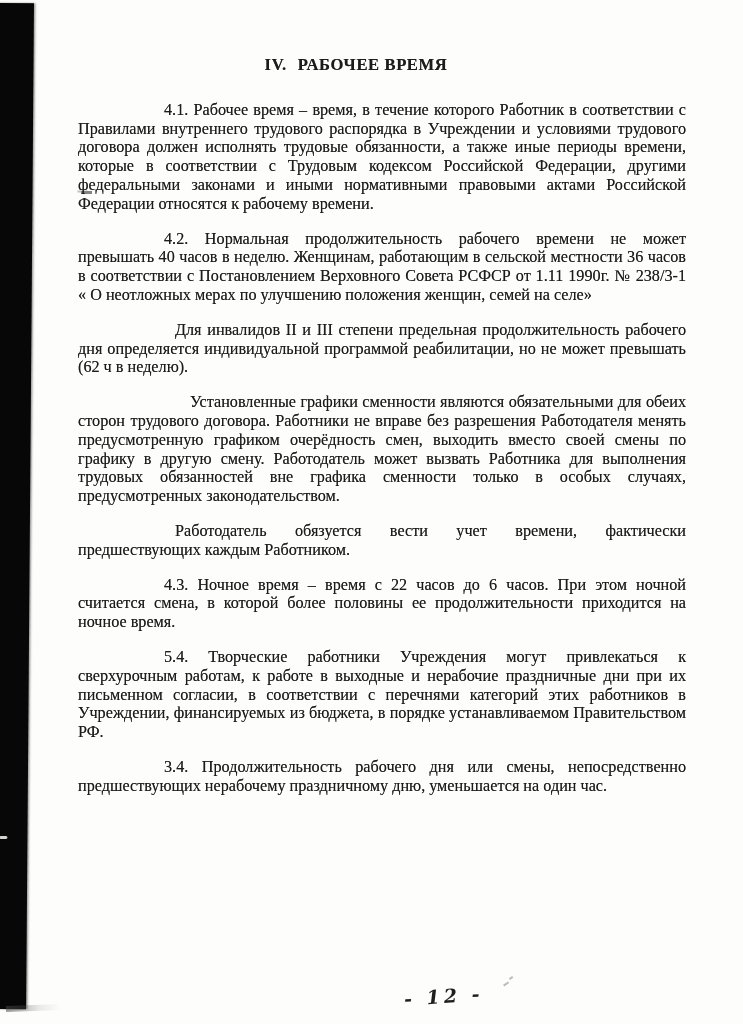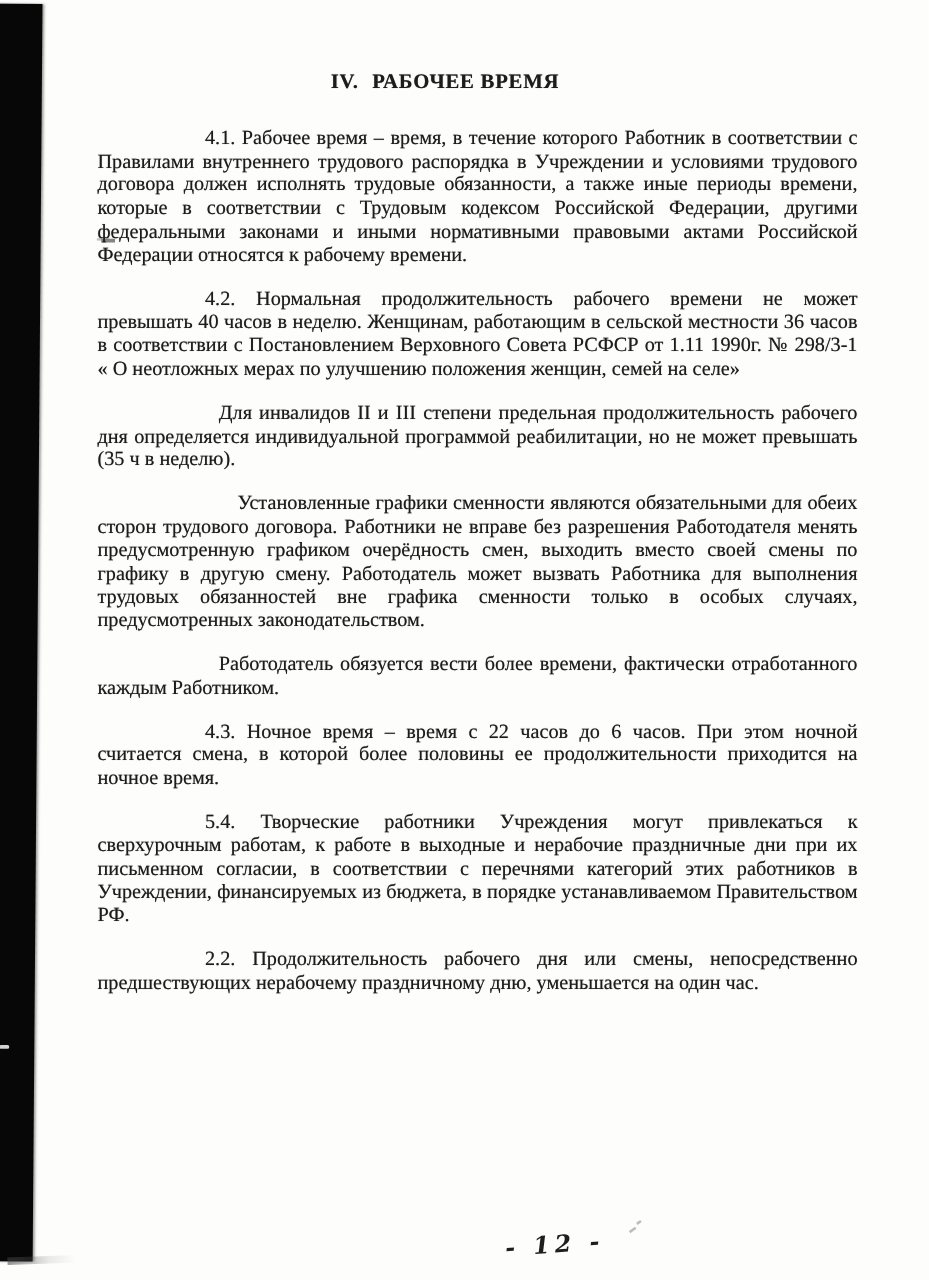--- a/index.html
+++ b/index.html
@@ -126,27 +126,27 @@
   <div class="bar-foot-smudge"></div>
 
   <div class="margin-mark"></div>
 
   <div class="content">
     <h1 class="heading">
       <span class="heading-number">IV.</span><span class="heading-title">РАБОЧЕЕ ВРЕМЯ</span>
     </h1>
 
     <p>4.1. Рабочее время – время, в течение которого Работник в соответствии с Правилами внутреннего трудового распорядка в Учреждении и условиями трудового договора должен исполнять трудовые обязанности, а также иные периоды времени, которые в соответствии с Трудовым кодексом Российской Федерации, другими федеральными законами и иными нормативными правовыми актами Российской Федерации относятся к рабочему времени.</p>
-    <p>4.2. Нормальная продолжительность рабочего времени не может превышать 40 часов в неделю. Женщинам, работающим в сельской местности 36 часов в соответствии с Постановлением Верховного Совета РСФСР от 1.11 1990г. № 298/3-1 « О неотложных мерах по улучшению положения женщин, семей на селе»</p>
-    <p class="indent-md">Для инвалидов II и III степени предельная продолжительность рабочего дня определяется индивидуальной программой реабилитации, но не может превышать (35 ч в неделю).</p>
+    <p>4.2. Нормальная продолжительность рабочего времени не может превышать 40 часов в неделю. Женщинам, работающим в сельской местности 36 часов в соответствии с Постановлением Верховного Совета РСФСР от 1.11 1990г. № 238/3-1 « О неотложных мерах по улучшению положения женщин, семей на селе»</p>
+    <p class="indent-md">Для инвалидов II и III степени предельная продолжительность рабочего дня определяется индивидуальной программой реабилитации, но не может превышать (62 ч в неделю).</p>
     <p class="indent-lg">Установленные графики сменности являются обязательными для обеих сторон трудового договора. Работники не вправе без разрешения Работодателя менять предусмотренную графиком очерёдность смен, выходить вместо своей смены по графику в другую смену. Работодатель может вызвать Работника для выполнения трудовых обязанностей вне графика сменности только в особых случаях, предусмотренных законодательством.</p>
-    <p class="indent-md">Работодатель обязуется вести более времени, фактически отработанного каждым Работником.</p>
+    <p class="indent-md">Работодатель обязуется вести учет времени, фактически предшествующих каждым Работником.</p>
     <p>4.3. Ночное время – время с 22 часов до 6 часов. При этом ночной считается смена, в которой более половины ее продолжительности приходится на ночное время.</p>
     <p>5.4. Творческие работники Учреждения могут привлекаться к сверхурочным работам, к работе в выходные и нерабочие праздничные дни при их письменном согласии, в соответствии с перечнями категорий этих работников в Учреждении, финансируемых из бюджета, в порядке устанавливаемом Правительством РФ.</p>
-    <p>2.2. Продолжительность рабочего дня или смены, непосредственно предшествующих нерабочему праздничному дню, уменьшается на один час.</p>
+    <p>3.4. Продолжительность рабочего дня или смены, непосредственно предшествующих нерабочему праздничному дню, уменьшается на один час.</p>
   </div>
 
   <div class="pencil-mark">
       <i></i>
       <i></i>
     </div>
 
   <div class="page-number">- 12 -</div>
 
 </div>

